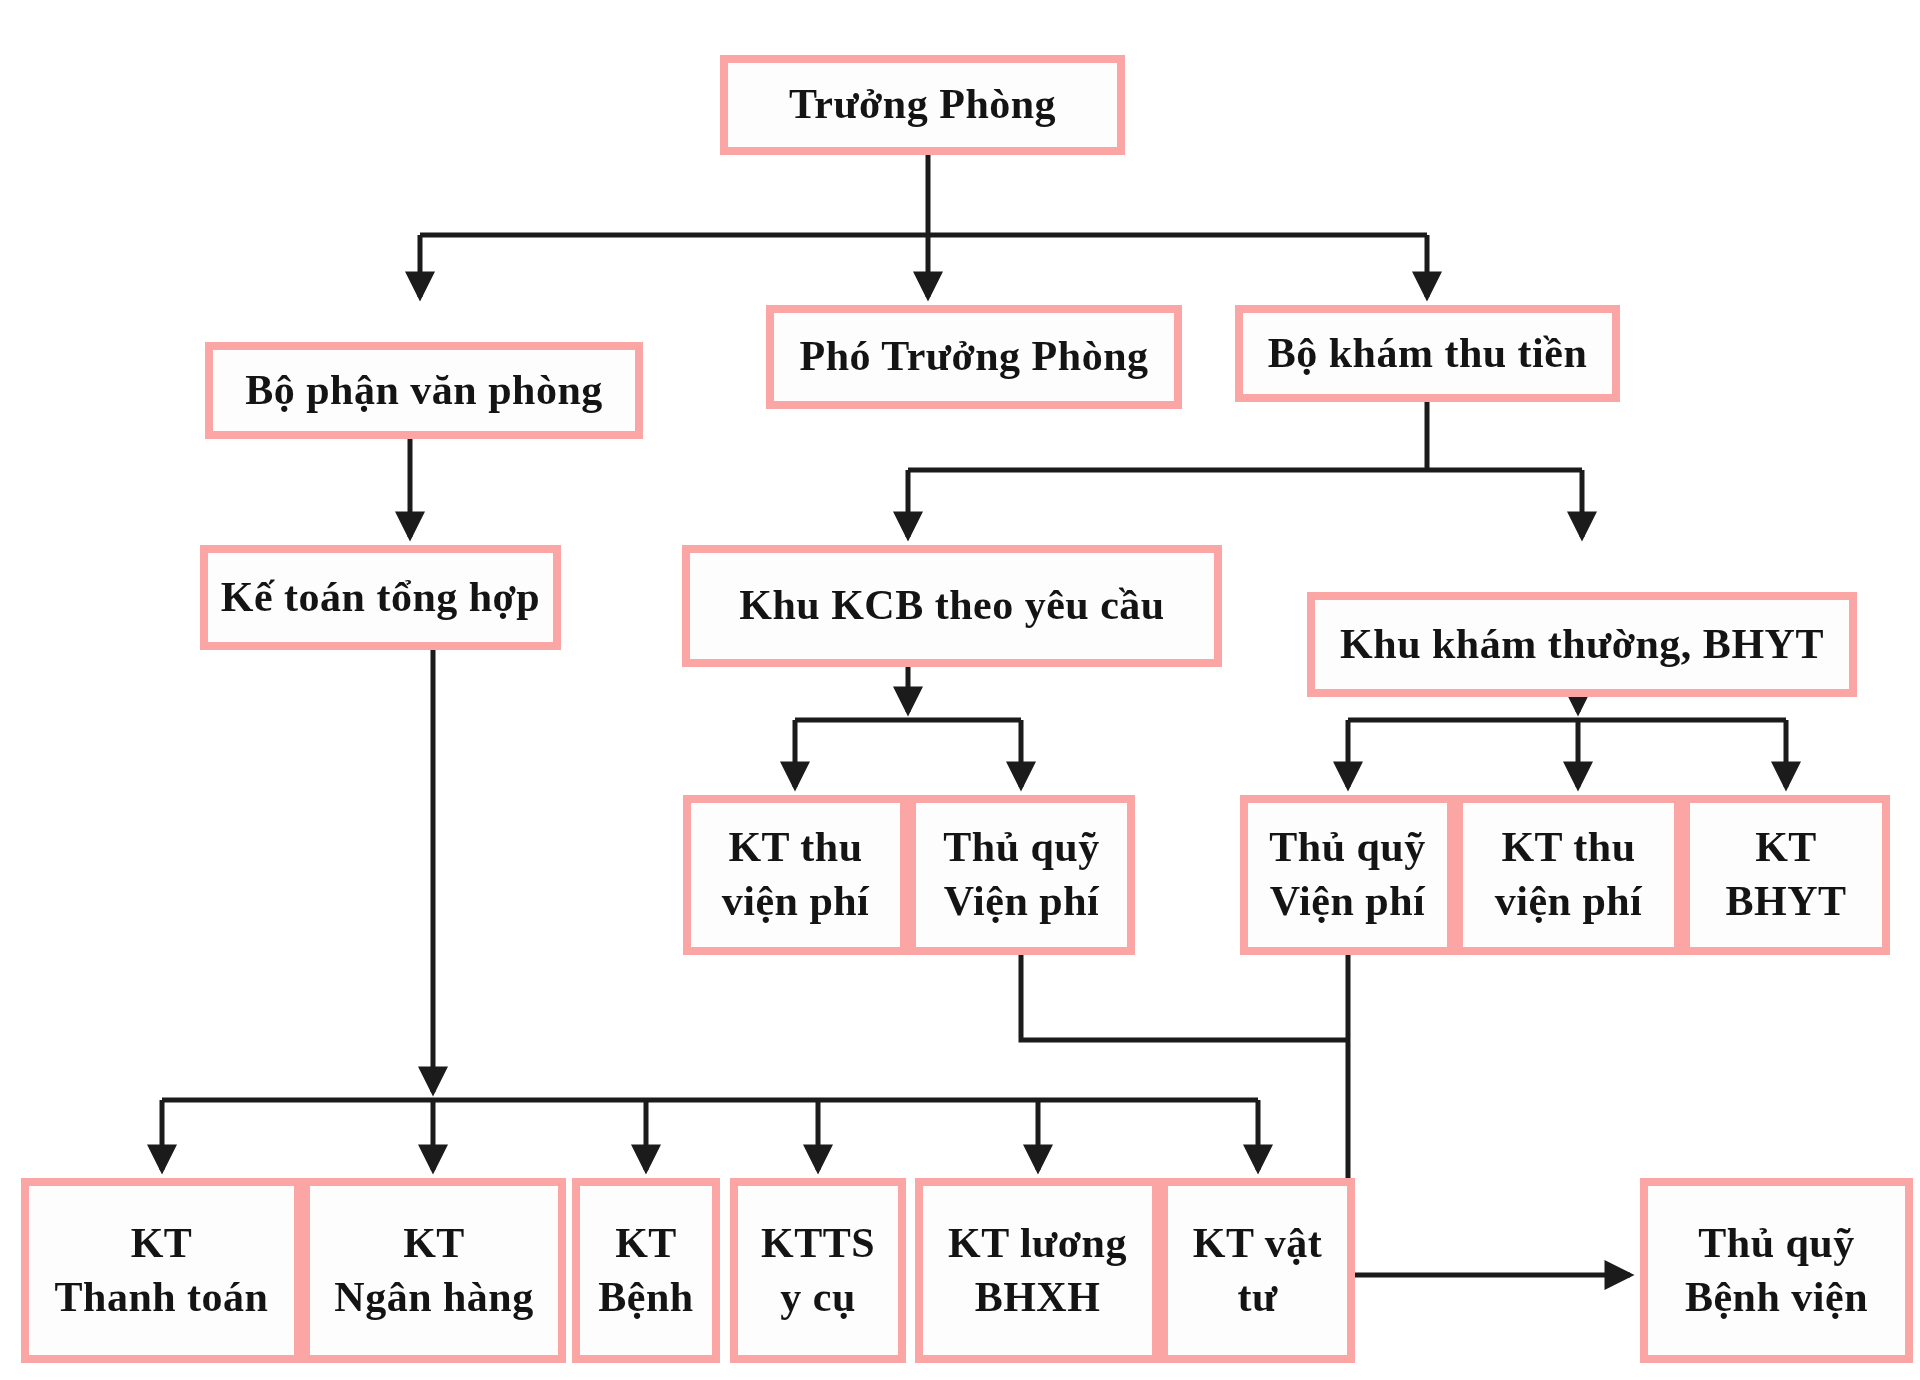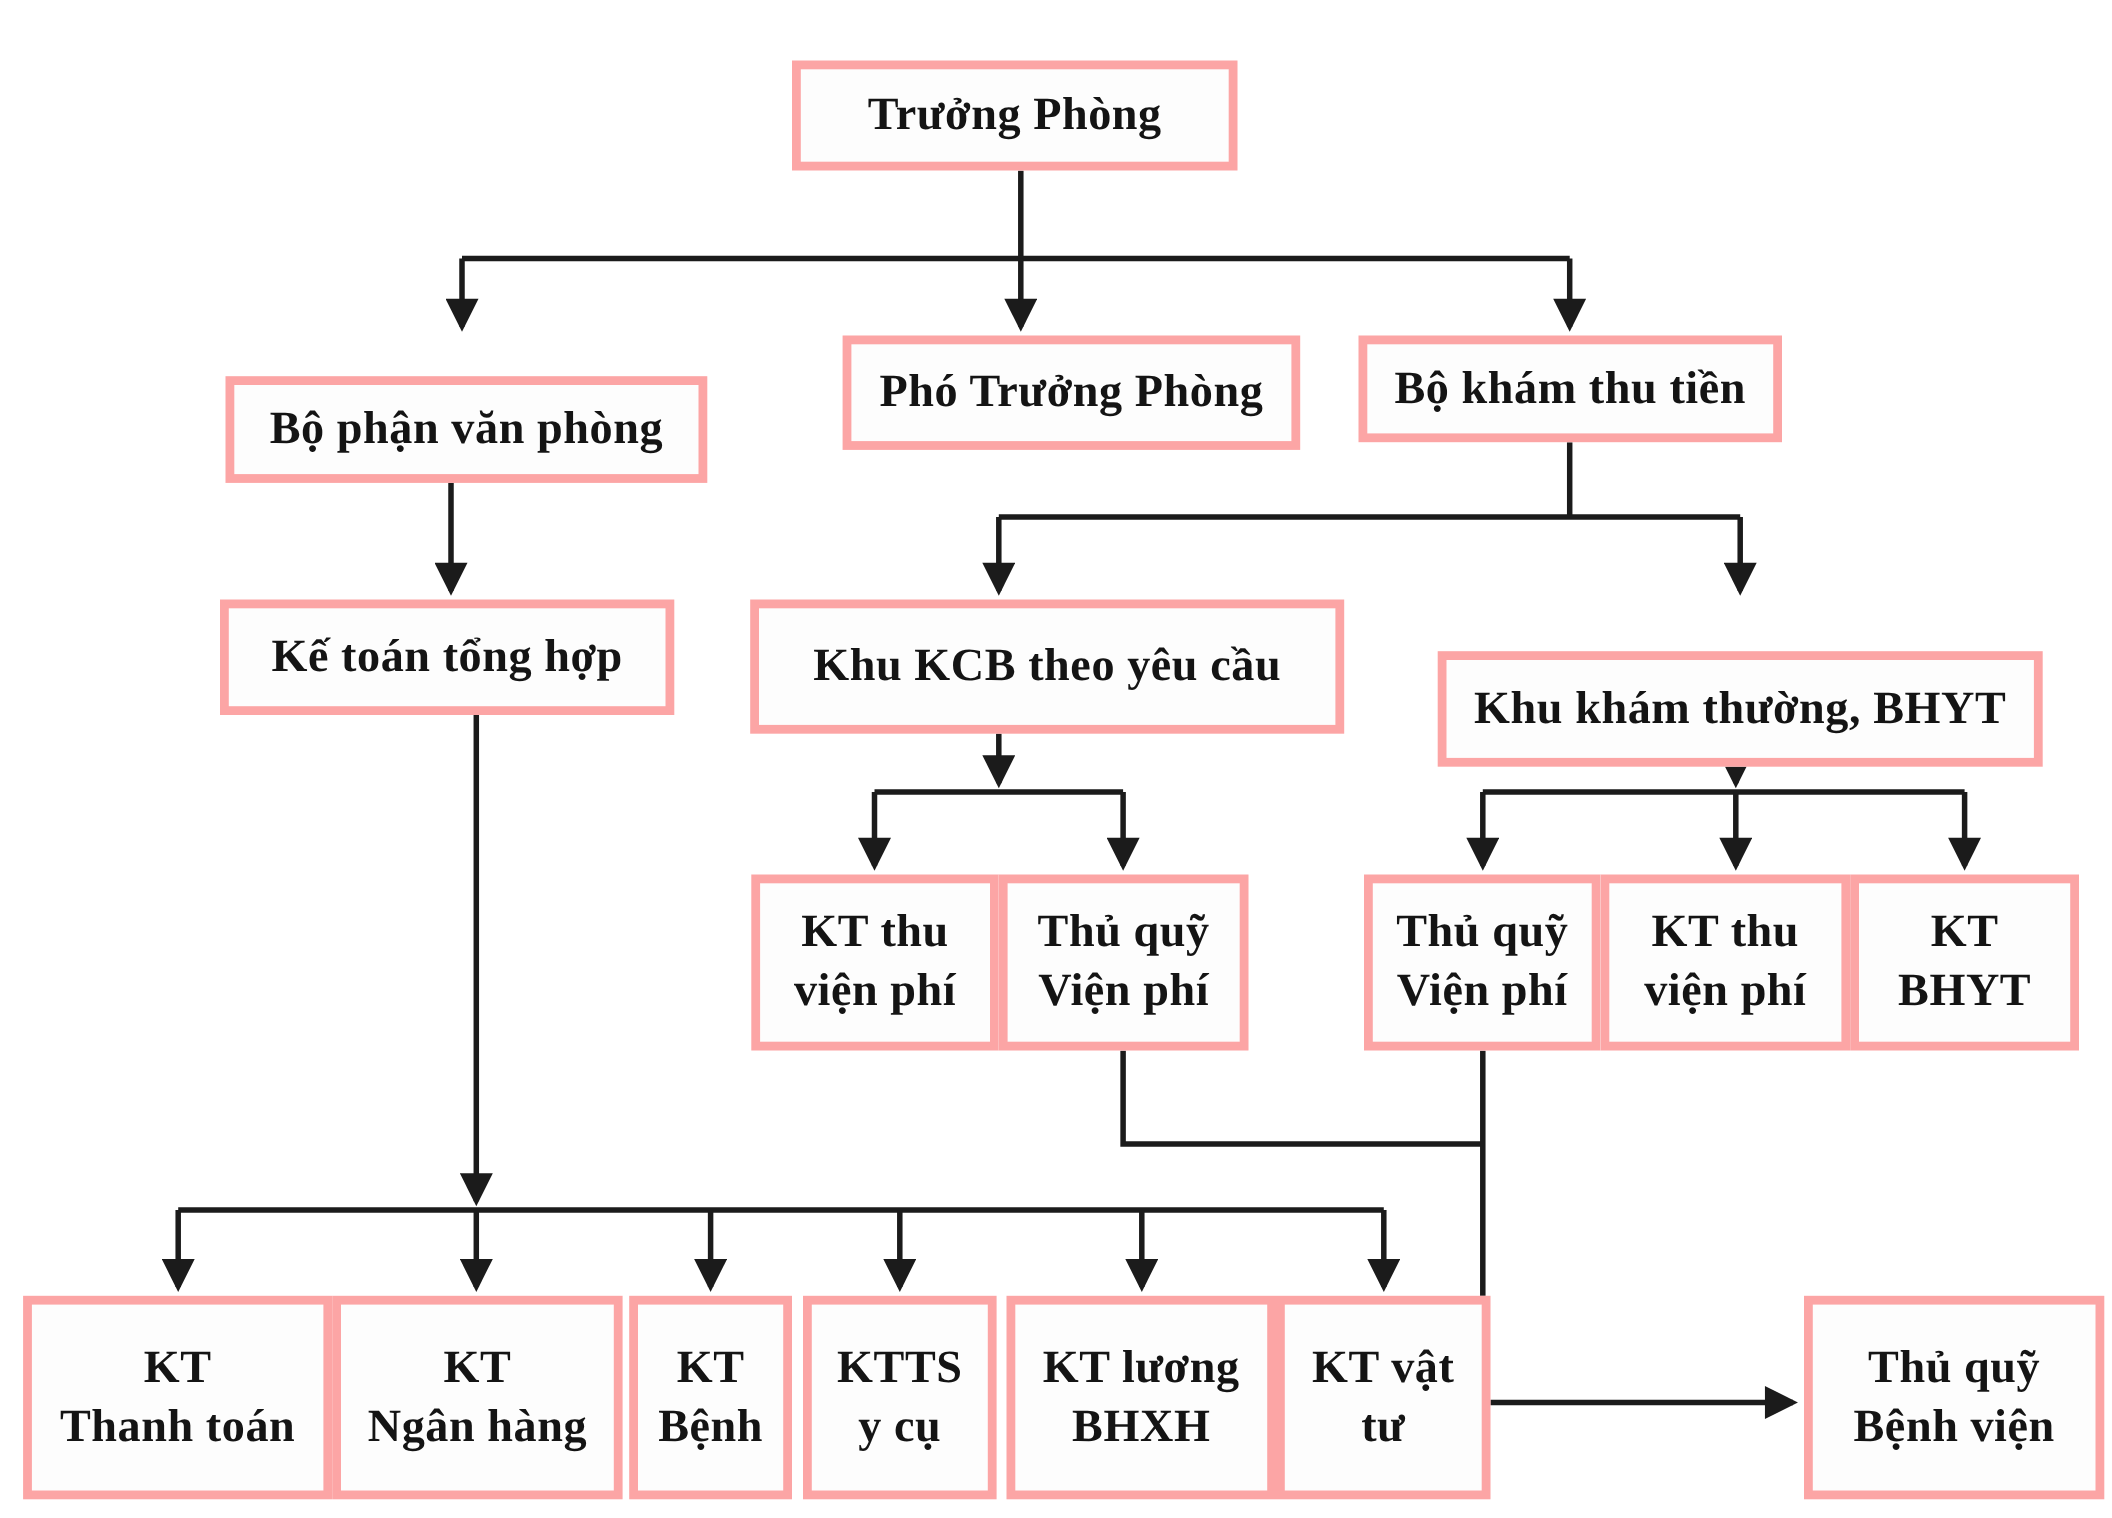--- a/index.html
+++ b/index.html
@@ -93,21 +93,21 @@
     </div>
     <div class="node" style="left: 205px; top: 305px; width: 438px; height: 97px; margin-top: 37px;">
       <div class="label-line">Bộ phận văn phòng</div>
     </div>
     <div class="node" style="left: 722px; top: 305px; width: 416px; height: 104px; margin-left: 44px;">
       <div class="label-line">Phó Trưởng Phòng</div>
     </div>
     <div class="node" style="left: 1235px; top: 305px; width: 385px; height: 97px;">
       <div class="label-line">Bộ khám thu tiền</div>
     </div>
-    <div class="node" style="left: 200px; top: 545px; width: 413px; height: 105px;">
+    <div class="node" style="left: 200px; top: 545px; width: 361px; height: 105px;">
       <div class="label-line">Kế toán tổng hợp</div>
     </div>
     <div class="node" style="left: 682px; top: 545px; width: 540px; height: 122px;">
       <div class="label-line">Khu KCB theo yêu cầu</div>
     </div>
     <div class="node" style="left: 1307px; top: 545px; width: 550px; height: 105px; margin-top: 47px;">
       <div class="label-line">Khu khám thường, BHYT</div>
     </div>
     <div class="node" style="left: 683px; top: 795px; width: 225px; height: 160px;">
       <div class="label-line">KT thu</div>

